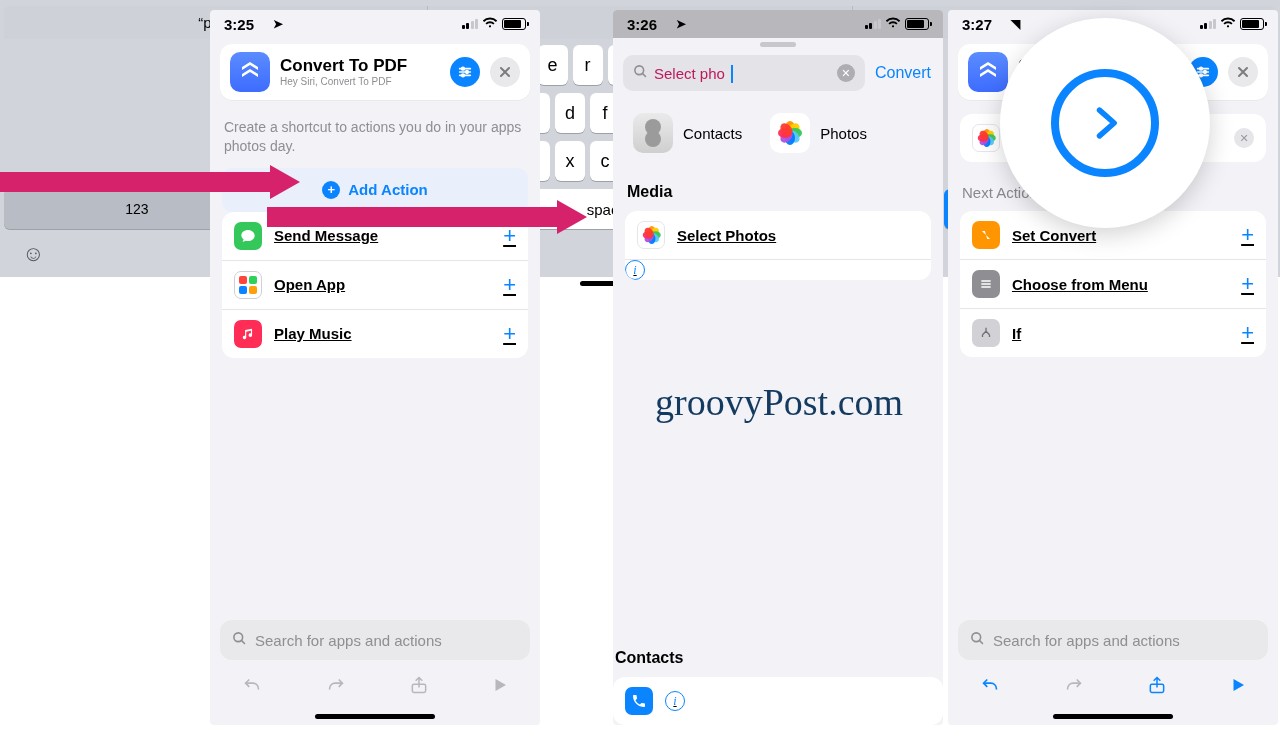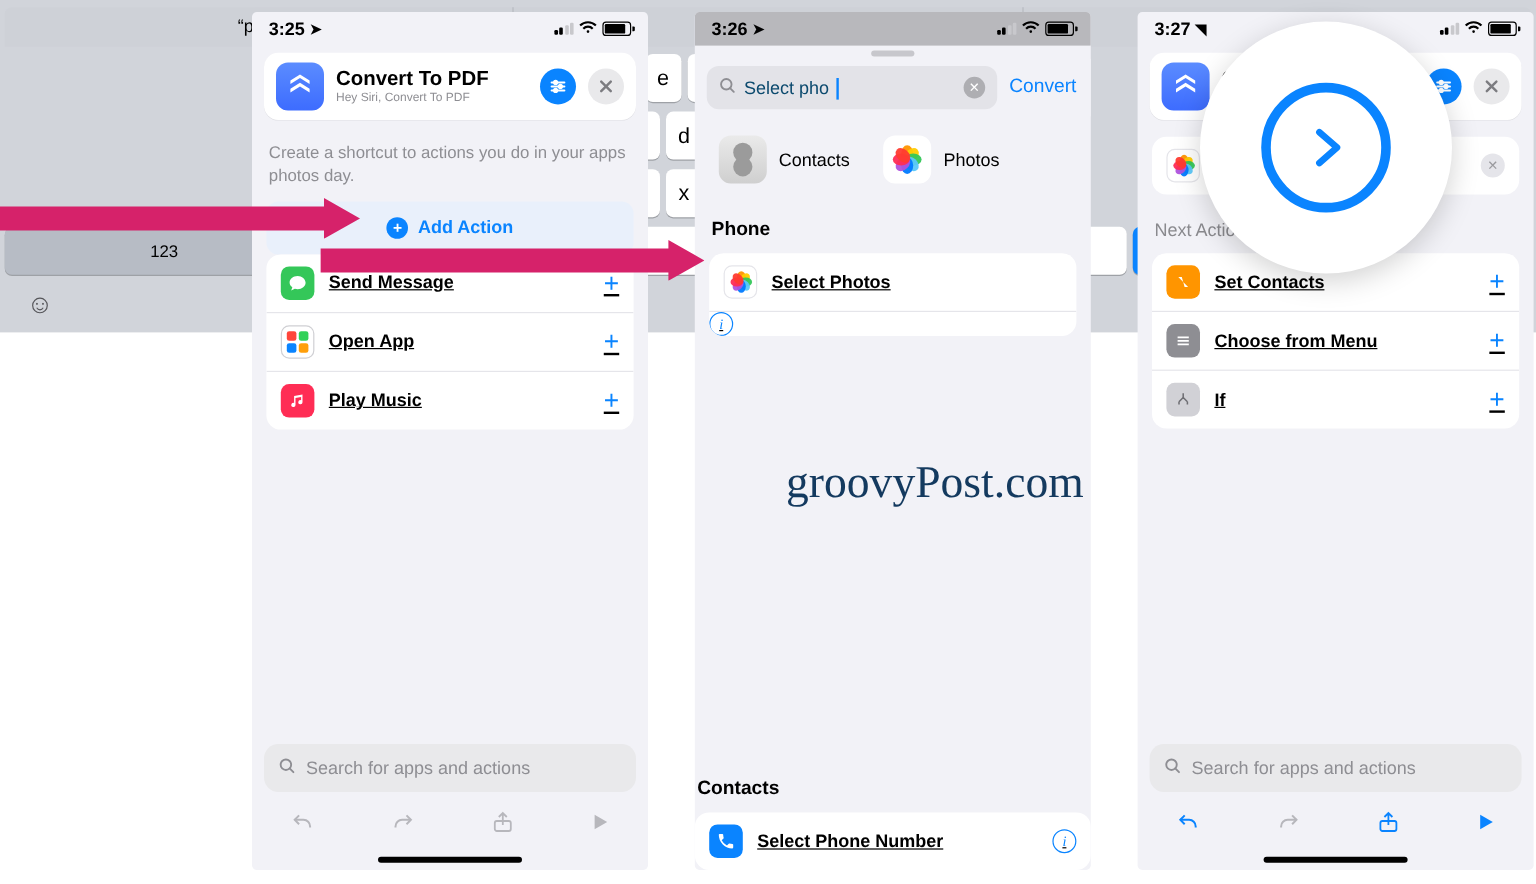--- a/index.html
+++ b/index.html
@@ -14,31 +14,31 @@
     width: 330px; height: 715px;
     top: 10px;
     background: #f2f2f7;
     border-radius: 4px;
     overflow: hidden;
     display: flex; flex-direction: column;
     font-size: 14px;
     color: #000;
   }
   .phone.p1 { left: 210px; }
-  .phone.p2 { left: 579px; }
+  .phone.p2 { left: 613px; }
   .phone.p3 { left: 948px; }
 
   
   .status-bar {
     height: 28px;
     display: flex; align-items: center; justify-content: space-between;
     padding: 0 14px;
     font-size: 15px; font-weight: 600;
   }
-  .status-left { display:flex; align-items:center; gap:4px;}
+  .status-left { display:flex; align-items:center; gap:19px;}
   .status-right { display:flex; align-items:center; gap:4px;}
   .loc-icon { transform: rotate(0deg); font-size:12px;}
   .sig { display:inline-flex; gap:1.5px; align-items:flex-end;}
   .sig i { width:3px; background:#000; display:inline-block; border-radius:1px;}
   .sig i.g { background:#c8c8cc;}
   .sig i:nth-child(1){height:4px}.sig i:nth-child(2){height:6px}.sig i:nth-child(3){height:8px}.sig i:nth-child(4){height:10px}
   .wifi { font-size:14px; }
   .batt { width:24px; height:12px; border:1.5px solid #000; border-radius:3px; position:relative;}
   .batt::after{content:"";position:absolute;right:-4px;top:3px;width:2px;height:4px;background:#000;border-radius:0 1px 1px 0;}
   .batt i{position:absolute;left:1px;top:1px;bottom:1px;width:75%;background:#000;border-radius:1px;}
@@ -117,21 +117,21 @@
   }
   .toolbar.active{color:#0a84ff;}
   .home-ind{width:120px;height:5px;background:#000;border-radius:3px;margin:4px auto 6px auto;}
 
   
   .search-hdr{display:flex;align-items:center;gap:10px;padding:6px 12px 6px 10px;background:#f2f2f7;}
   .search-field{
     flex:1;background:#e3e3e8;border-radius:10px;height:36px;
     display:flex;align-items:center;gap:6px;padding:0 10px;font-size:15px;
   }
-  .search-field .q{color:#0c4a6e;}
+  .search-field .q{color:#be185d;}
   .cursor{display:inline-block;width:2px;height:18px;background:#0a84ff;vertical-align:middle;position:relative;top:1px;}
   .clear-x{width:18px;height:18px;border-radius:9px;background:#aeaeb2;color:#fff;display:flex;align-items:center;justify-content:center;font-size:11px;margin-left:auto;}
   .cancel{color:#0a84ff;font-size:16px;}
   .grabber{width:36px;height:5px;border-radius:3px;background:#c7c7cc;margin:4px auto 2px auto;}
 
   .apps-row{display:flex;gap:28px;padding:10px 8px 8px 8px;}
   .app-chip{display:flex;align-items:center;gap:10px;font-size:15px;font-weight:400;}
   .app-chip .ico{width:40px;height:40px;border-radius:10px;display:flex;align-items:center;justify-content:center;position:relative;}
   .contacts-ico{background:linear-gradient(180deg,#eaeaea,#cfcfcf);}
   .contacts-ico::after{content:"";width:16px;height:16px;border-radius:8px;background:#9b9b9b;box-shadow:0 12px 0 0 #9b9b9b;position:absolute;top:6px;}
@@ -353,21 +353,21 @@
             <div class="petal" style="background:#007aff;transform:rotate(180deg)"></div>
             <div class="petal" style="background:#af52de;transform:rotate(225deg)"></div>
             <div class="petal" style="background:#ff2d55;transform:rotate(270deg)"></div>
             <div class="petal" style="background:#ff3b30;transform:rotate(315deg)"></div>
           </div>
         </div>
         <span>Photos</span>
       </div>
     </div>
 
-    <div class="section-title bold">Phone</div>
+    <div class="section-title bold">Media</div>
     <div class="list">
       <div class="row">
         <div class="row-ic" style="background:#fff;border:0.5px solid #e5e5ea">
           <div class="photos-ic" style="transform:scale(.75);transform-origin:center">
             <div class="petal" style="background:#ff9500;transform:rotate(0deg)"></div>
             <div class="petal" style="background:#ffcc00;transform:rotate(45deg)"></div>
             <div class="petal" style="background:#34c759;transform:rotate(90deg)"></div>
             <div class="petal" style="background:#5ac8fa;transform:rotate(135deg)"></div>
             <div class="petal" style="background:#007aff;transform:rotate(180deg)"></div>
             <div class="petal" style="background:#af52de;transform:rotate(225deg)"></div>
@@ -382,21 +382,20 @@
     </div>
 
     <div class="section-title bold">Contacts</div>
     <div class="list">
       <div class="row">
         <div class="row-ic ic-bluebox">
           <svg width="16" height="16" viewBox="0 0 24 24">
             <path fill="#fff" d="M6.6 10.8a15 15 0 006.6 6.6l2.2-2.2a1 1 0 011-.25 11.4 11.4 0 003.6.58 1 1 0 011 1V20a1 1 0 01-1 1A17 17 0 013 4a1 1 0 011-1h3.5a1 1 0 011 1 11.4 11.4 0 00.58 3.6 1 1 0 01-.25 1l-2.2 2.2z"></path>
           </svg>
         </div>
-        <div class="row-label">Select Phone Number</div>
         <div class="row-info">i</div>
       </div>
     </div>
   </div>
 
   <div class="kbd">
     <div class="pred">
       <div>“pho”</div>
       <div>photos</div>
       <div>photo</div>
@@ -529,21 +528,21 @@
     </div>
 
     <div class="section-title">Next Action S</div>
     <div class="list">
       <div class="row">
         <div class="row-ic ic-orange">
           <svg width="14" height="14" viewBox="0 0 24 24">
               <path fill="#fff" d="M5 5h5l4 14h5M10 5l-4 14"></path>
             </svg>
         </div>
-        <div class="row-label">Set Contacts</div>
+        <div class="row-label">Set Convert</div>
         <div class="row-plus">+</div>
       </div>
       <div class="row">
         <div class="row-ic ic-graybox">
           <svg width="14" height="14" viewBox="0 0 24 24" fill="none" stroke="#fff" stroke-width="2.5">
               <line x1="4" y1="7" x2="20" y2="7"></line>
               <line x1="4" y1="12" x2="20" y2="12"></line>
               <line x1="4" y1="17" x2="20" y2="17"></line>
             </svg>
         </div>

